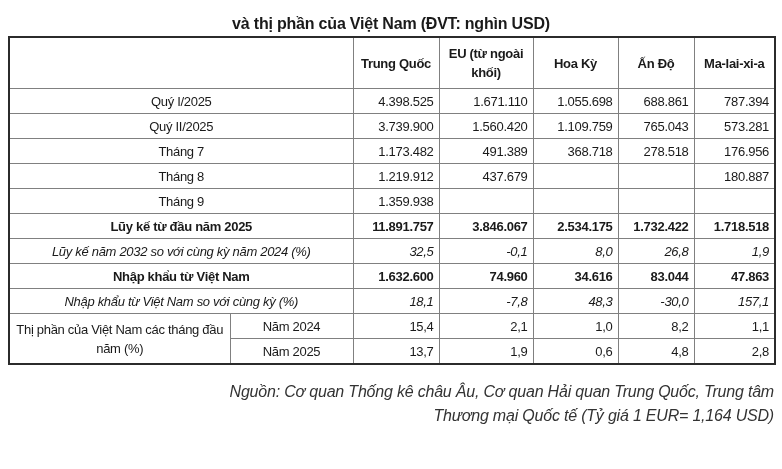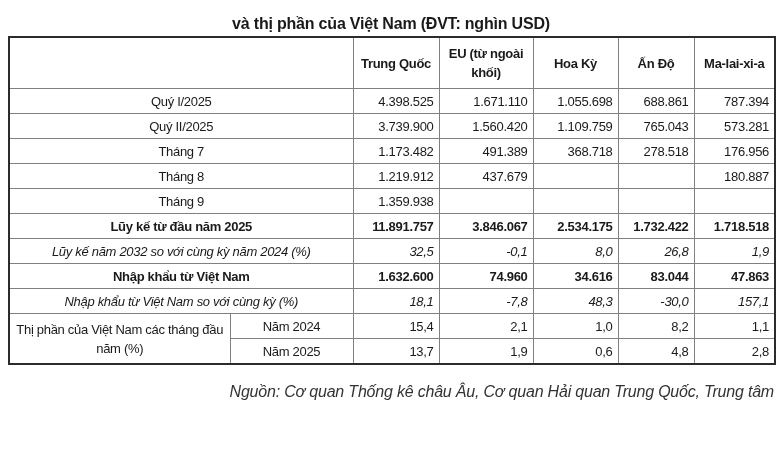--- a/index.html
+++ b/index.html
@@ -184,15 +184,16 @@
         <td class="num">1,9</td>
         <td class="num">0,6</td>
         <td class="num">4,8</td>
         <td class="num">2,8</td>
       </tr>
     </tbody>
   </table>
 
   <div class="footer">
     <div>Nguồn: Cơ quan Thống kê châu Âu, Cơ quan Hải quan Trung Quốc, Trung tâm</div>
+    <div>Thương mại Quốc tế  (Tỷ giá 1 EUR= 1,164 USD)</div>
   </div>
 
 </div>
 
 </body></html>

